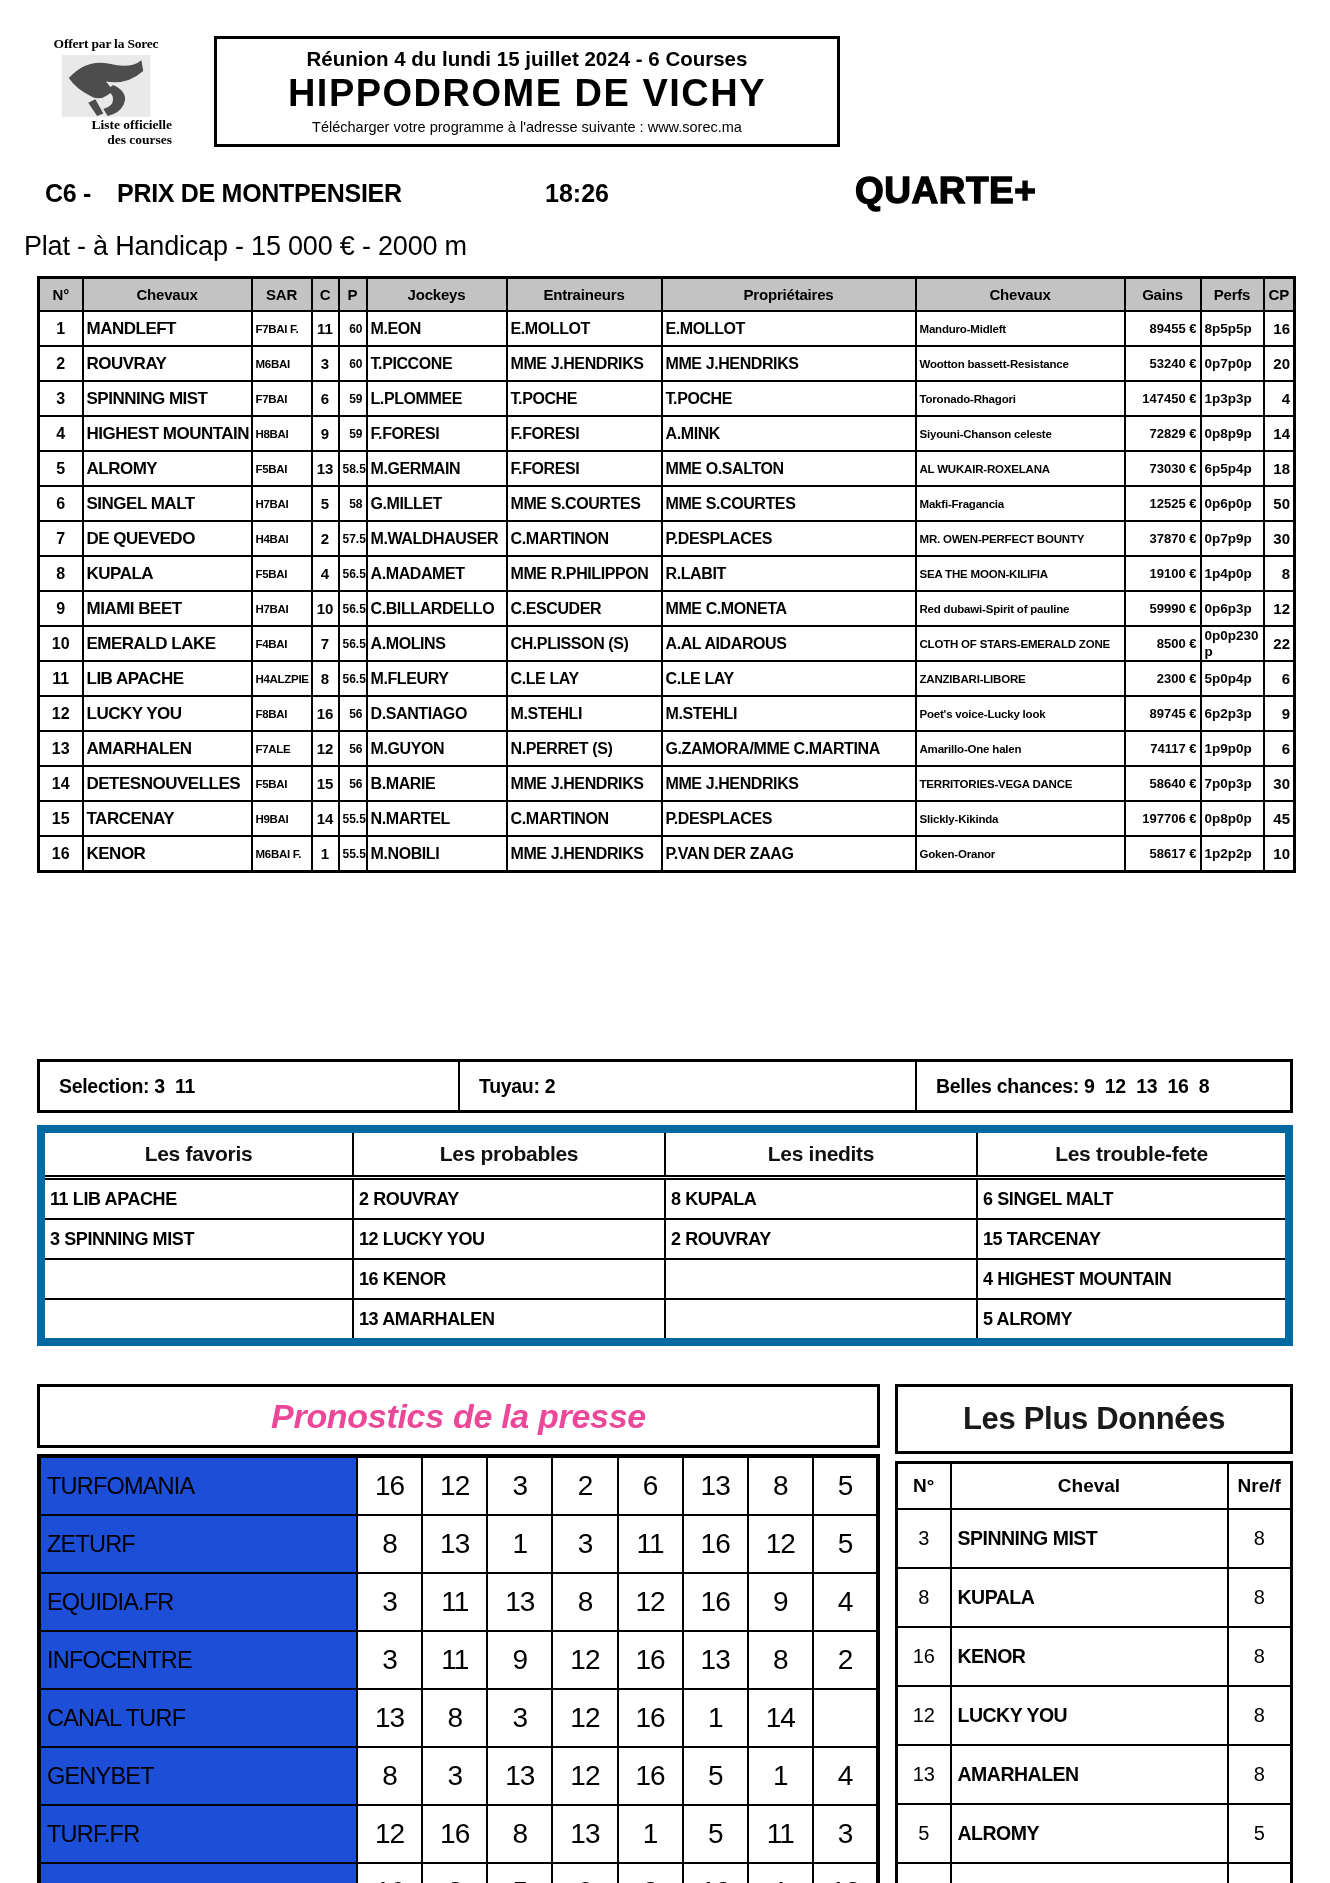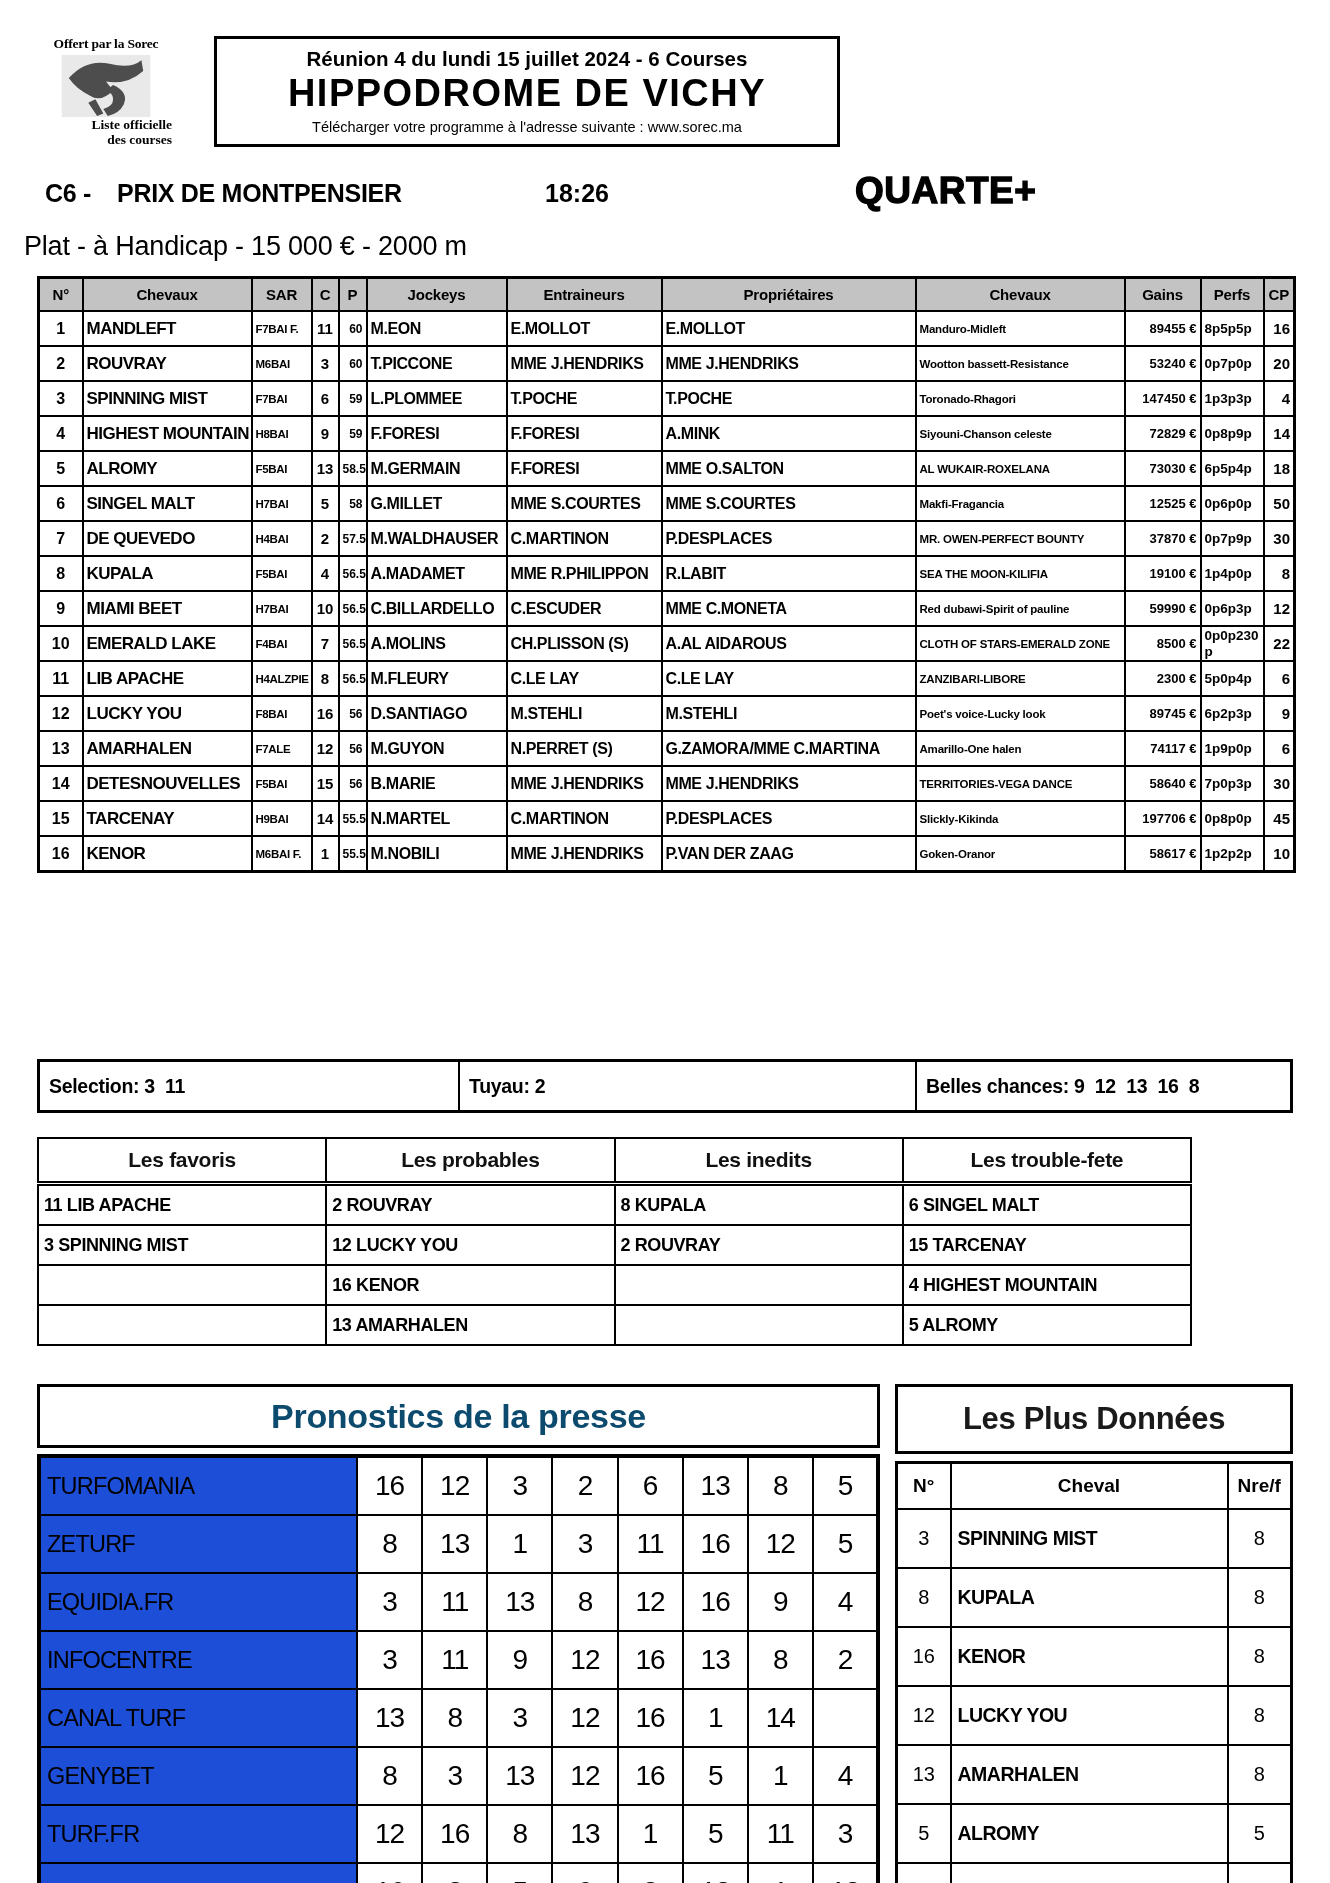--- a/index.html
+++ b/index.html
@@ -35,34 +35,34 @@
   .c-c{text-align:center;font-size:15px;font-weight:bold;}
   .c-p{text-align:right;vertical-align:top;font-size:12px;font-weight:bold;padding-right:2px;}
   .c-person{font-size:16px;font-weight:bold;letter-spacing:-0.4px;white-space:nowrap;}
   .c-origin{font-size:11.5px;font-weight:bold;letter-spacing:-0.2px;white-space:nowrap;}
   .c-gains{text-align:right;font-size:13px;font-weight:bold;white-space:nowrap;padding-right:4px;}
   .c-perfs{font-size:13.5px;font-weight:bold;word-break:break-all;line-height:1.15;}
   .c-cp{text-align:right;font-size:15px;font-weight:bold;padding-right:4px;}
 
   
   .selection-bar{margin:186px 0 0 37px;width:1256px;height:54px;border:3px solid #000;display:flex;box-sizing:border-box;}
-  .sel-cell{display:flex;align-items:center;white-space:pre;font-size:19.5px;font-weight:bold;letter-spacing:-0.3px;padding-left:9px;box-sizing:border-box;}
+  .sel-cell{display:flex;align-items:center;white-space:pre;font-size:19.5px;font-weight:bold;letter-spacing:-0.3px;padding-left:19px;box-sizing:border-box;}
   .sel-1{width:420px;border-right:2.5px solid #000;}
   .sel-2{width:457px;border-right:2.5px solid #000;}
   .sel-3{flex:1;}
 
   
-  .favoris-table{margin:24px 0 0 37px;width:1155px;table-layout:fixed;border:1px solid #0369a1;}
+  .favoris-table{margin:12px 0 0 37px;width:1256px;table-layout:fixed;border:8px solid #0369a1;}
   .favoris-table th{border:2px solid #000;border-bottom:5px double #000;font-size:21px;font-weight:bold;height:40px;letter-spacing:-0.3px;color:#111;overflow:hidden;}
   .favoris-table td{border:2px solid #000;height:38px;font-size:18px;font-weight:bold;letter-spacing:-0.4px;padding:0 0 0 5px;white-space:nowrap;overflow:hidden;}
 
   
   .pronostics{display:flex;margin:38px 37px 0;gap:15px;}
   .press-block{width:843px;}
-  .press-title{border:3px solid #000;height:58px;display:flex;align-items:center;justify-content:center;font-size:34px;font-weight:bold;letter-spacing:-0.3px;color:#0c4a6e;}
+  .press-title{border:3px solid #000;height:58px;display:flex;align-items:center;justify-content:center;font-size:34px;font-weight:bold;letter-spacing:-0.3px;color:#ec4899;font-style:italic;}
   .press-table{margin-top:6px;width:843px;table-layout:fixed;border:4px solid #000;}
   .press-table td{border:2.5px solid #000;height:54px;overflow:hidden;}
   .press-name{background:#1d4ed8;font-size:23.5px;letter-spacing:-0.8px;padding-left:6px;white-space:nowrap;}
   .press-pick{font-size:28px;text-align:center;letter-spacing:-1px;}
   .plus-block{flex:1;}
   .plus-title{border:3px solid #000;height:64px;display:flex;align-items:center;justify-content:center;font-size:31px;font-weight:bold;letter-spacing:-0.3px;color:#1a1a1a;}
   .plus-table{margin-top:7px;width:100%;table-layout:fixed;border:3px solid #000;}
   .plus-table th{border:2px solid #000;height:42px;font-size:19px;font-weight:bold;overflow:hidden;}
   .plus-table td{border:2px solid #000;height:55px;overflow:hidden;}
   .plus-n{text-align:center;font-size:20px;}

